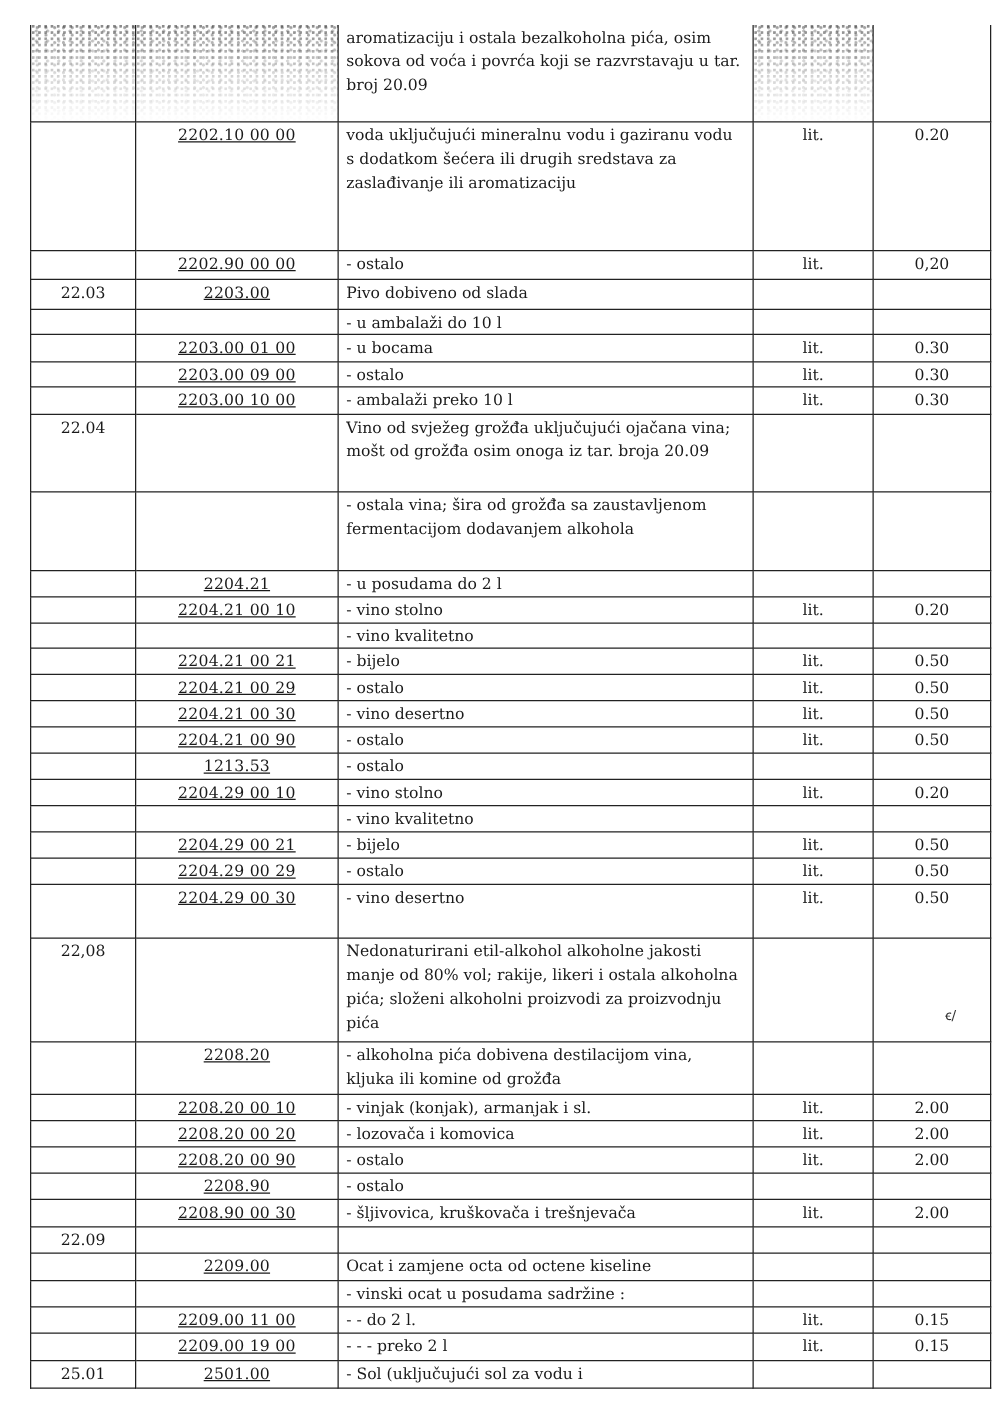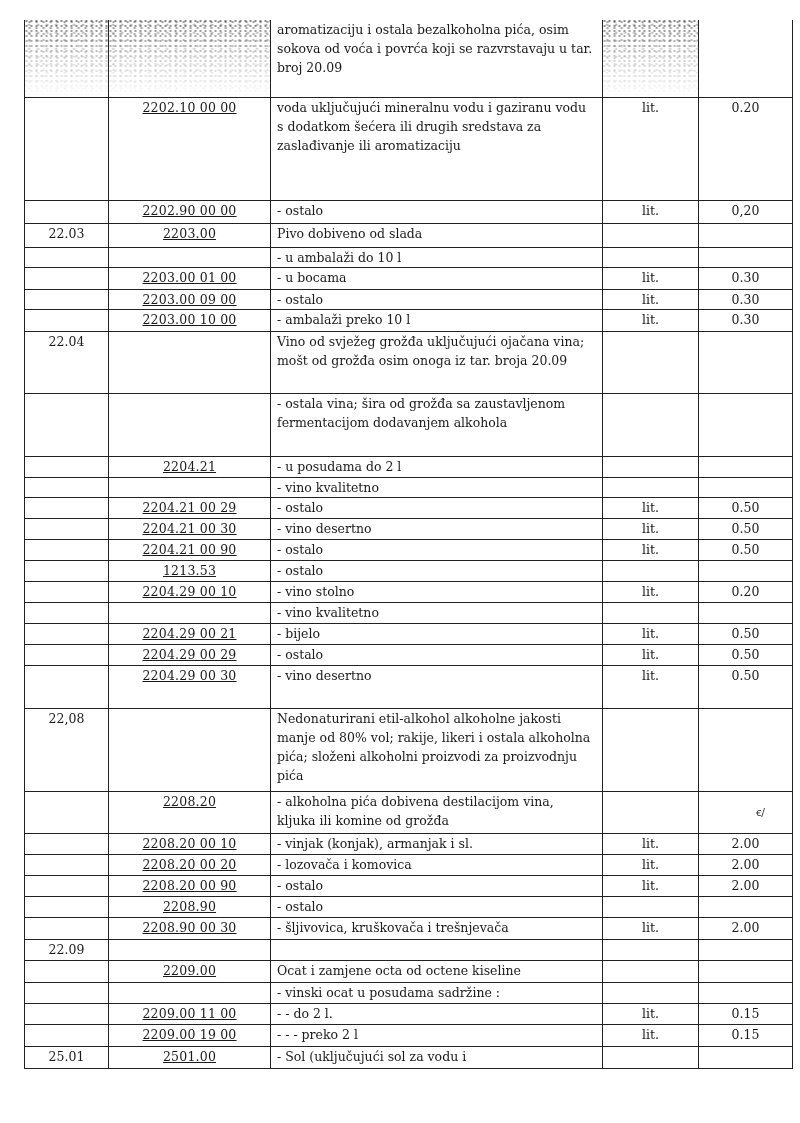--- a/index.html
+++ b/index.html
@@ -156,26 +156,40 @@
           <td class="unit"></td>
           <td class="rate"></td>
         </tr>
         <tr style="height: 21px;">
           <td class="heading"></td>
           <td class="code">2204.21</td>
           <td class="desc">- u posudama do 2 l</td>
           <td class="unit"></td>
           <td class="rate"></td>
         </tr>
+        <tr style="height: 21px;">
+          <td class="heading"></td>
+          <td class="code">2204.21 00 10</td>
+          <td class="desc">- vino stolno</td>
+          <td class="unit">lit.</td>
+          <td class="rate">0.20</td>
+        </tr>
         <tr style="height: 20px;">
           <td class="heading"></td>
           <td class="code"></td>
           <td class="desc">- vino kvalitetno</td>
           <td class="unit"></td>
           <td class="rate"></td>
+        </tr>
+        <tr style="height: 21px;">
+          <td class="heading"></td>
+          <td class="code">2204.21 00 21</td>
+          <td class="desc">- bijelo</td>
+          <td class="unit">lit.</td>
+          <td class="rate">0.50</td>
         </tr>
         <tr style="height: 21px;">
           <td class="heading"></td>
           <td class="code">2204.21 00 29</td>
           <td class="desc">- ostalo</td>
           <td class="unit">lit.</td>
           <td class="rate">0.50</td>
         </tr>
         <tr style="height: 21px;">
           <td class="heading"></td>

